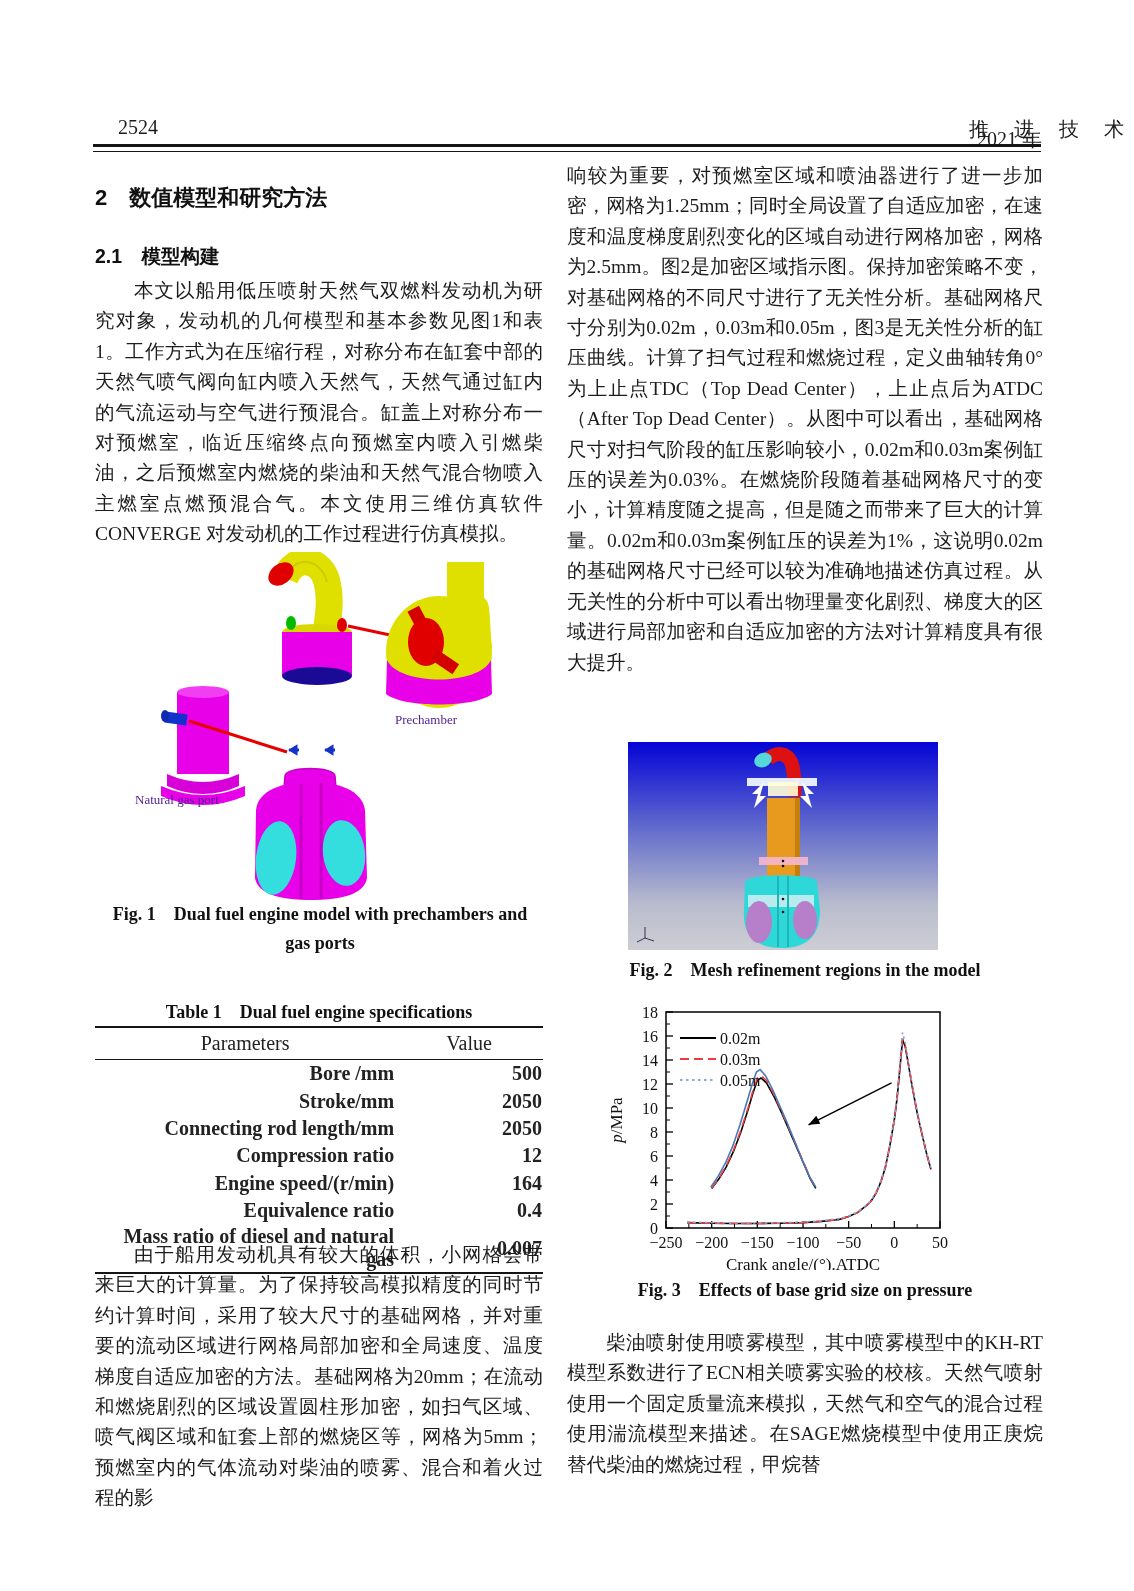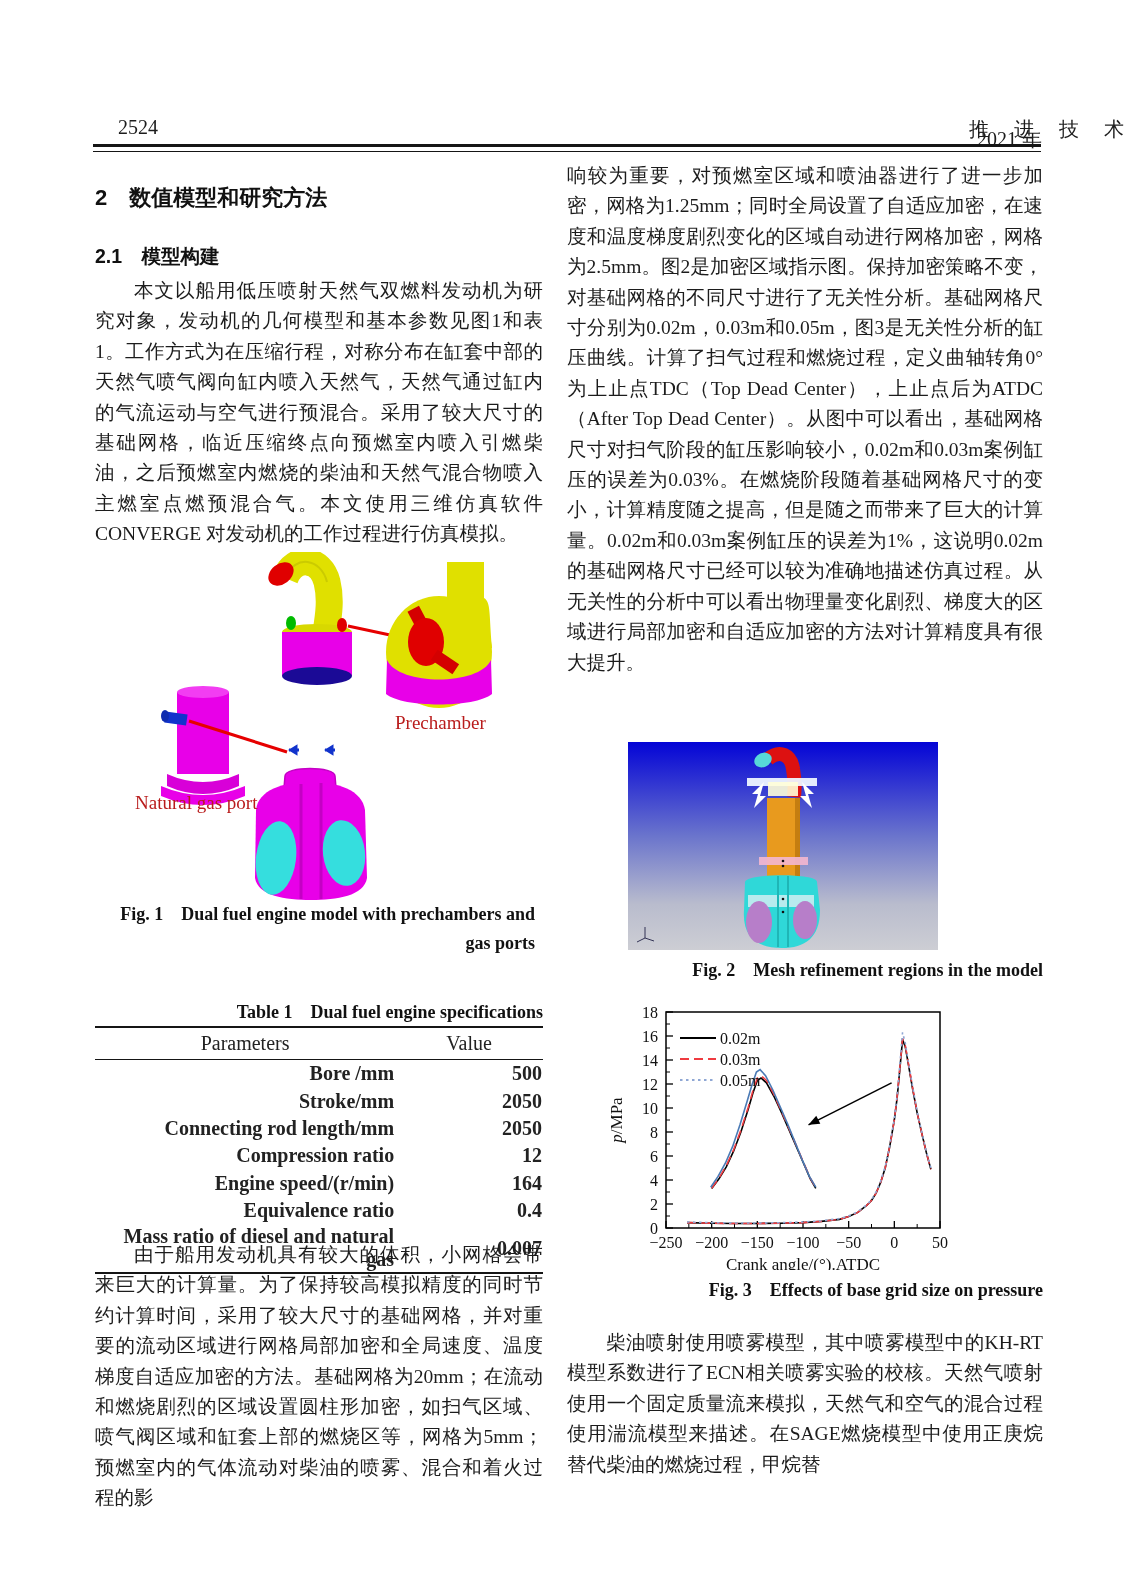--- a/index.html
+++ b/index.html
@@ -14,49 +14,49 @@
   .hdr-year{font-size:20px;}
   .rule{background:#151515;}
   .h-sec{font-family:"Liberation Sans","DejaVu Sans",sans-serif;font-weight:bold;font-size:22px;color:#111;}
   .h-sub{font-family:"Liberation Sans","DejaVu Sans",sans-serif;font-weight:bold;font-size:19.5px;color:#111;}
   .para{
     font-size:19.5px;line-height:30.4px;text-align:justify;text-justify:inter-character;
     color:#1c1c1c;
   }
   .indent{text-indent:2em;}
   .caption{
-    font-weight:bold;font-size:18px;line-height:29px;text-align:right;color:#111;
+    font-weight:bold;font-size:18px;line-height:29px;text-align:center;color:#111;
     font-family:"Liberation Serif","DejaVu Serif",serif;
   }
   table.spec{
     border-collapse:collapse;width:448px;
     border-top:2.4px solid #151515;border-bottom:2.4px solid #151515;
     font-size:20px;color:#222;
   }
   table.spec thead th{
     font-weight:normal;border-bottom:1.6px solid #151515;height:29px;text-align:center;
   }
   table.spec td{height:25.4px;text-align:right;font-weight:bold;margin-top:36px;}
-  .figlabel{font-size:19px;color:#b91c1c;white-space:nowrap;}
+  .figlabel{font-size:13px;color:#4c1d95;white-space:nowrap;}
   svg text{font-family:"Liberation Serif","DejaVu Serif",serif;}
 </style>
 </head>
 <body>
 
 <div class="page">
 
   <div class="abs hdr-num" style="left:118px;top:116px;">2524</div>
   <div class="abs hdr-title" style="left:0;top:116px;">推  进  技  术</div>
   <div class="abs hdr-year" style="right:92px;top:116px;margin-top:10px;">2021 年</div>
   <div class="abs rule" style="left:93px;top:144px;width:948px;height:3.4px;"></div>
   <div class="abs rule" style="left:93px;top:151px;width:948px;height:1.3px;"></div>
 
   <div class="abs h-sec" style="left:95px;top:183px;">2　数值模型和研究方法</div>
   <div class="abs h-sub" style="left:95px;top:243px;text-align:center;">2.1　模型构建</div>
-  <div class="abs para indent" style="left:95px;top:276px;width:448px;">本文以船用低压喷射天然气双燃料发动机为研究对象，发动机的几何模型和基本参数见图1和表1。工作方式为在压缩行程，对称分布在缸套中部的天然气喷气阀向缸内喷入天然气，天然气通过缸内的气流运动与空气进行预混合。采用了较大尺寸的基础网格，临近压缩终点向预燃室内喷入引燃柴油，之后预燃室内燃烧的柴油和天然气混合物喷入主燃室点燃预混合气。本文使用三维仿真软件 CONVERGE 对发动机的工作过程进行仿真模拟。</div>
+  <div class="abs para indent" style="left:95px;top:276px;width:448px;">本文以船用低压喷射天然气双燃料发动机为研究对象，发动机的几何模型和基本参数见图1和表1。工作方式为在压缩行程，对称分布在缸套中部的天然气喷气阀向缸内喷入天然气，天然气通过缸内的气流运动与空气进行预混合。缸盖上对称分布一对预燃室，临近压缩终点向预燃室内喷入引燃柴油，之后预燃室内燃烧的柴油和天然气混合物喷入主燃室点燃预混合气。本文使用三维仿真软件 CONVERGE 对发动机的工作过程进行仿真模拟。</div>
 
   <div class="abs" style="left:95px;top:552px;width:450px;height:348px;">
     <svg width="450" height="348" viewBox="0 0 450 348">
 
       <g>
         <path d="M 190 26 C 200 2, 226 6, 232 30 C 236 46, 234 62, 231 80" stroke="#e0e000" stroke-width="27" fill="none"></path>
         <path d="M 190 26 C 200 2, 226 6, 232 30" stroke="#b6b600" stroke-width="2" fill="none" opacity="0.5"></path>
         <ellipse cx="186" cy="22" rx="14" ry="10" fill="#e00000" transform="rotate(-38 186 22)"></ellipse>
         <ellipse cx="222" cy="80" rx="35" ry="8" fill="#d8d800"></ellipse>
         <rect x="187" y="80" width="70" height="44" fill="#e800e8"></rect>

